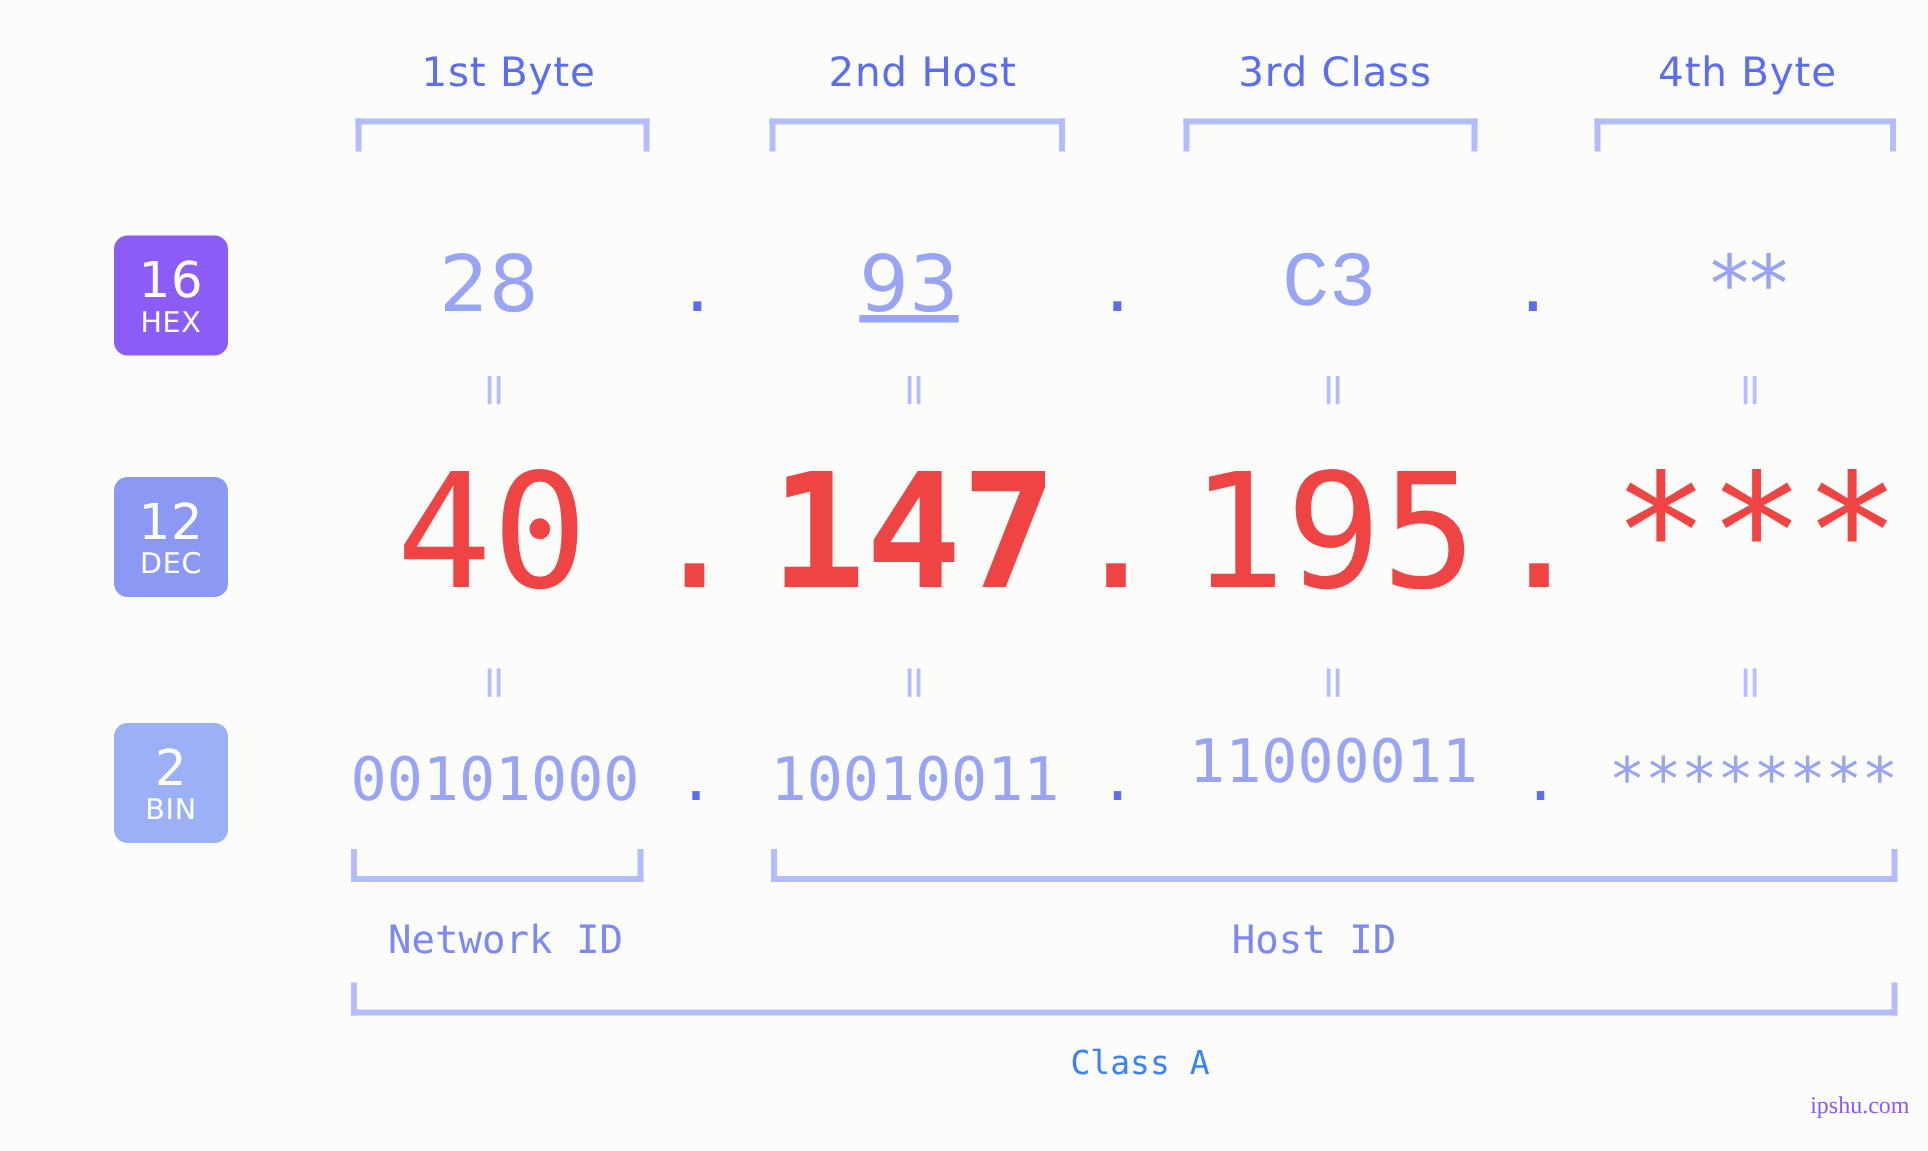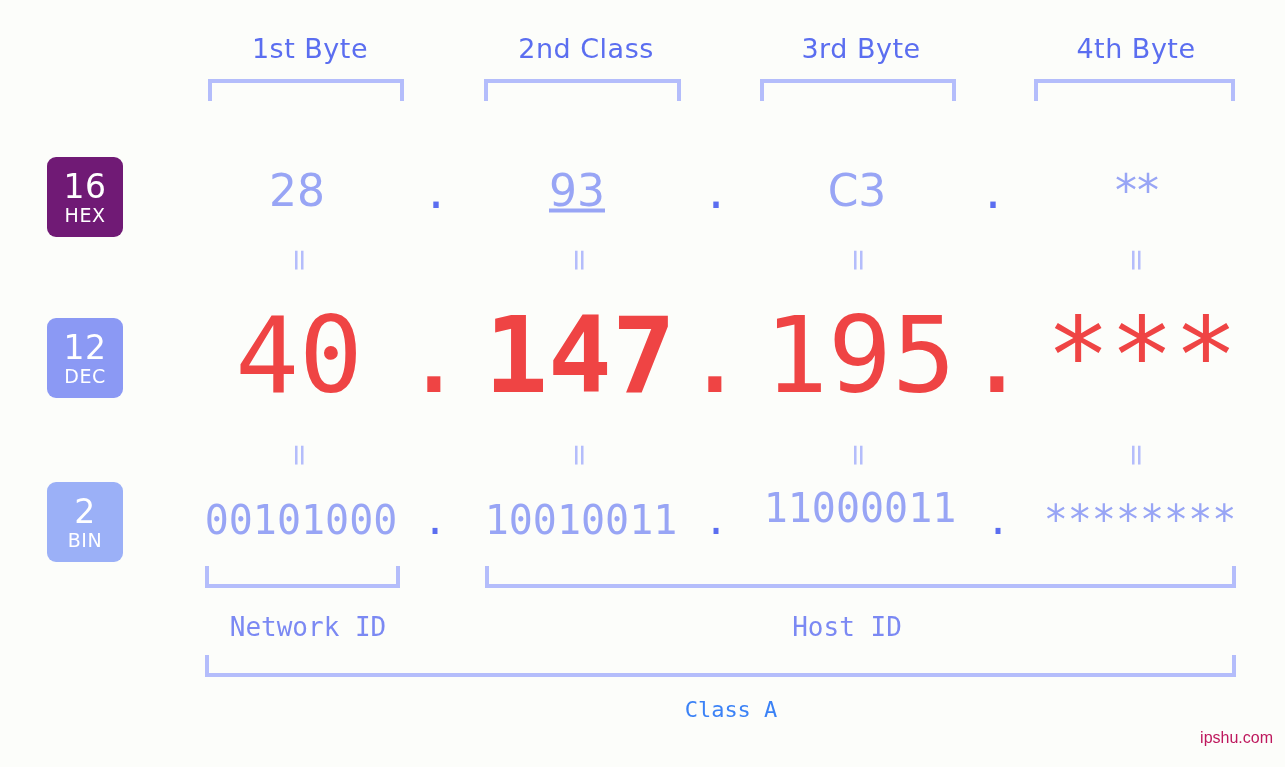--- a/index.html
+++ b/index.html
@@ -11,20 +11,21 @@
     width: 1285px;
     height: 767px;
     background: #fcfdfa;
     font-family: "DejaVu Sans", sans-serif;
     overflow: hidden;
     position: relative;
   }
   .stage {
     position: absolute;
     inset: 0;
+    margin-left: 29px;
   }
 
   
   .byte-label {
     position: absolute;
     top: 33px;
     text-align: center;
     font-family: "DejaVu Sans", sans-serif;
     font-size: 27px;
     color: #5b6ef0;
@@ -88,21 +89,21 @@
     transform: translate(-50%, -50%);
   }
   .dot {
     position: absolute;
     white-space: nowrap;
     transform: translate(-50%, -50%);
   }
 
   .row-hex .cell, .row-hex .dot {
     font-family: "DejaVu Sans", sans-serif;
-    font-size: 44px;
+    font-size: 52px;
     color: #98a5f5;
   }
   .row-hex .dot { color: #5b6ef0; font-size: 52px; }
 
   .row-dec .cell, .row-dec .dot {
     font-family: "DejaVu Sans Mono", monospace;
     font-size: 106px;
     color: #ef4444;
   }
 
@@ -139,64 +140,64 @@
     transform: translateX(-50%);
     font-family: "DejaVu Sans Mono", monospace;
     font-size: 22px;
     color: #3b82f6;
     white-space: nowrap;
   }
   .watermark {
     position: absolute;
     right: 12px;
     bottom: 20px;
-    font-family: Liberation Sans, sans-serif;
+    font-family: Liberation Serif, serif;
     font-size: 16px;
-    color: #be185d;
+    color: #8b5cf6;
     white-space: nowrap;
   }
 </style>
 </head>
 <body style="background: rgb(252, 253, 250);">
 
 <div class="stage">
 
   <div>
     <div class="byte-label" style="left: 160px; width: 300px;">1st Byte</div>
-    <div class="byte-label" style="left: 436px; width: 300px;">2nd Class</div>
-    <div class="byte-label" style="left: 711px; width: 300px;">3rd Byte</div>
+    <div class="byte-label" style="left: 436px; width: 300px;">2nd Host</div>
+    <div class="byte-label" style="left: 711px; width: 300px;">3rd Class</div>
     <div class="byte-label" style="left: 986px; width: 300px;">4th Byte</div>
 
     <div class="bracket down" style="left: 208px; width: 196px; top: 79px; border-color: rgb(180, 189, 251);"></div>
     <div class="bracket down" style="left: 484px; width: 197px; top: 79px; border-color: rgb(180, 189, 251);"></div>
     <div class="bracket down" style="left: 760px; width: 196px; top: 79px; border-color: rgb(180, 189, 251);"></div>
     <div class="bracket down" style="left: 1034px; width: 201px; top: 79px; border-color: rgb(180, 189, 251);"></div>
   </div>
 
   <div>
-    <div class="badge" style="top: 157px; background: #701a75;">
+    <div class="badge" style="top: 157px; background: #8b5cf6;">
       <span class="num">16</span>
       <span class="sub">HEX</span>
     </div>
     <div class="badge" style="top: 318px; background: rgb(139, 153, 244);">
       <span class="num">12</span>
       <span class="sub">DEC</span>
     </div>
     <div class="badge" style="top: 482px; background: rgb(155, 176, 247);">
       <span class="num">2</span>
       <span class="sub">BIN</span>
     </div>
   </div>
 
   <div class="row row-hex">
     <span class="cell" style="left: 297px; top: 190px;">28</span>
     <span class="dot" style="left: 436px; top: 190px;">.</span>
     <span class="cell" style="left: 577px; top: 190px; text-decoration: underline;">93</span>
     <span class="dot" style="left: 716px; top: 190px;">.</span>
-    <span class="cell" style="left: 857px; top: 190px;">C3</span>
+    <span class="cell" style="left: 857px; top: 190px; font-family: Liberation Mono, monospace;">C3</span>
     <span class="dot" style="left: 993px; top: 190px;">.</span>
     <span class="cell" style="left: 1137px; top: 190px;">**</span>
   </div>
 
   <div>
     <span class="eq" style="left: 300px; top: 260px;">=</span>
     <span class="eq" style="left: 580px; top: 260px;">=</span>
     <span class="eq" style="left: 859px; top: 260px;">=</span>
     <span class="eq" style="left: 1137px; top: 260px;">=</span>
   </div>

